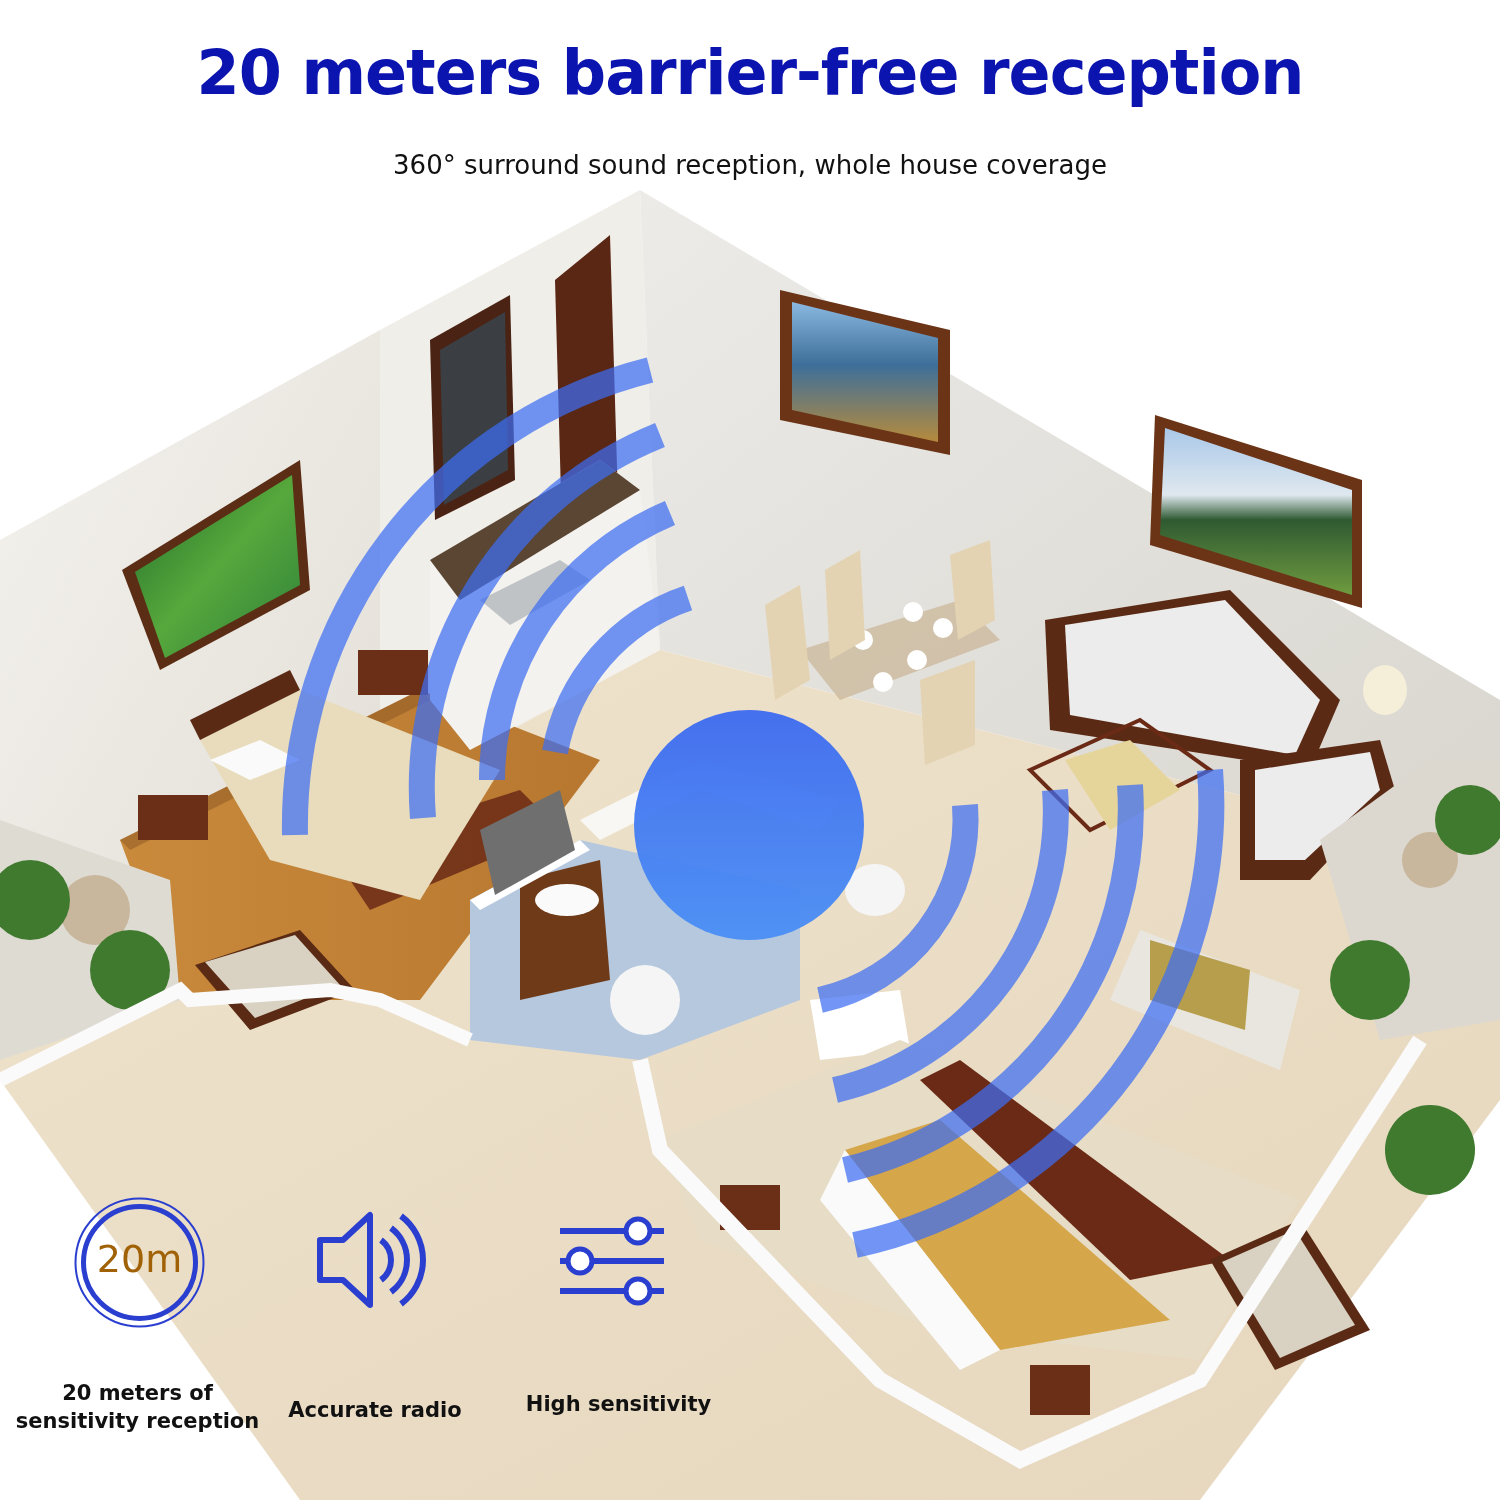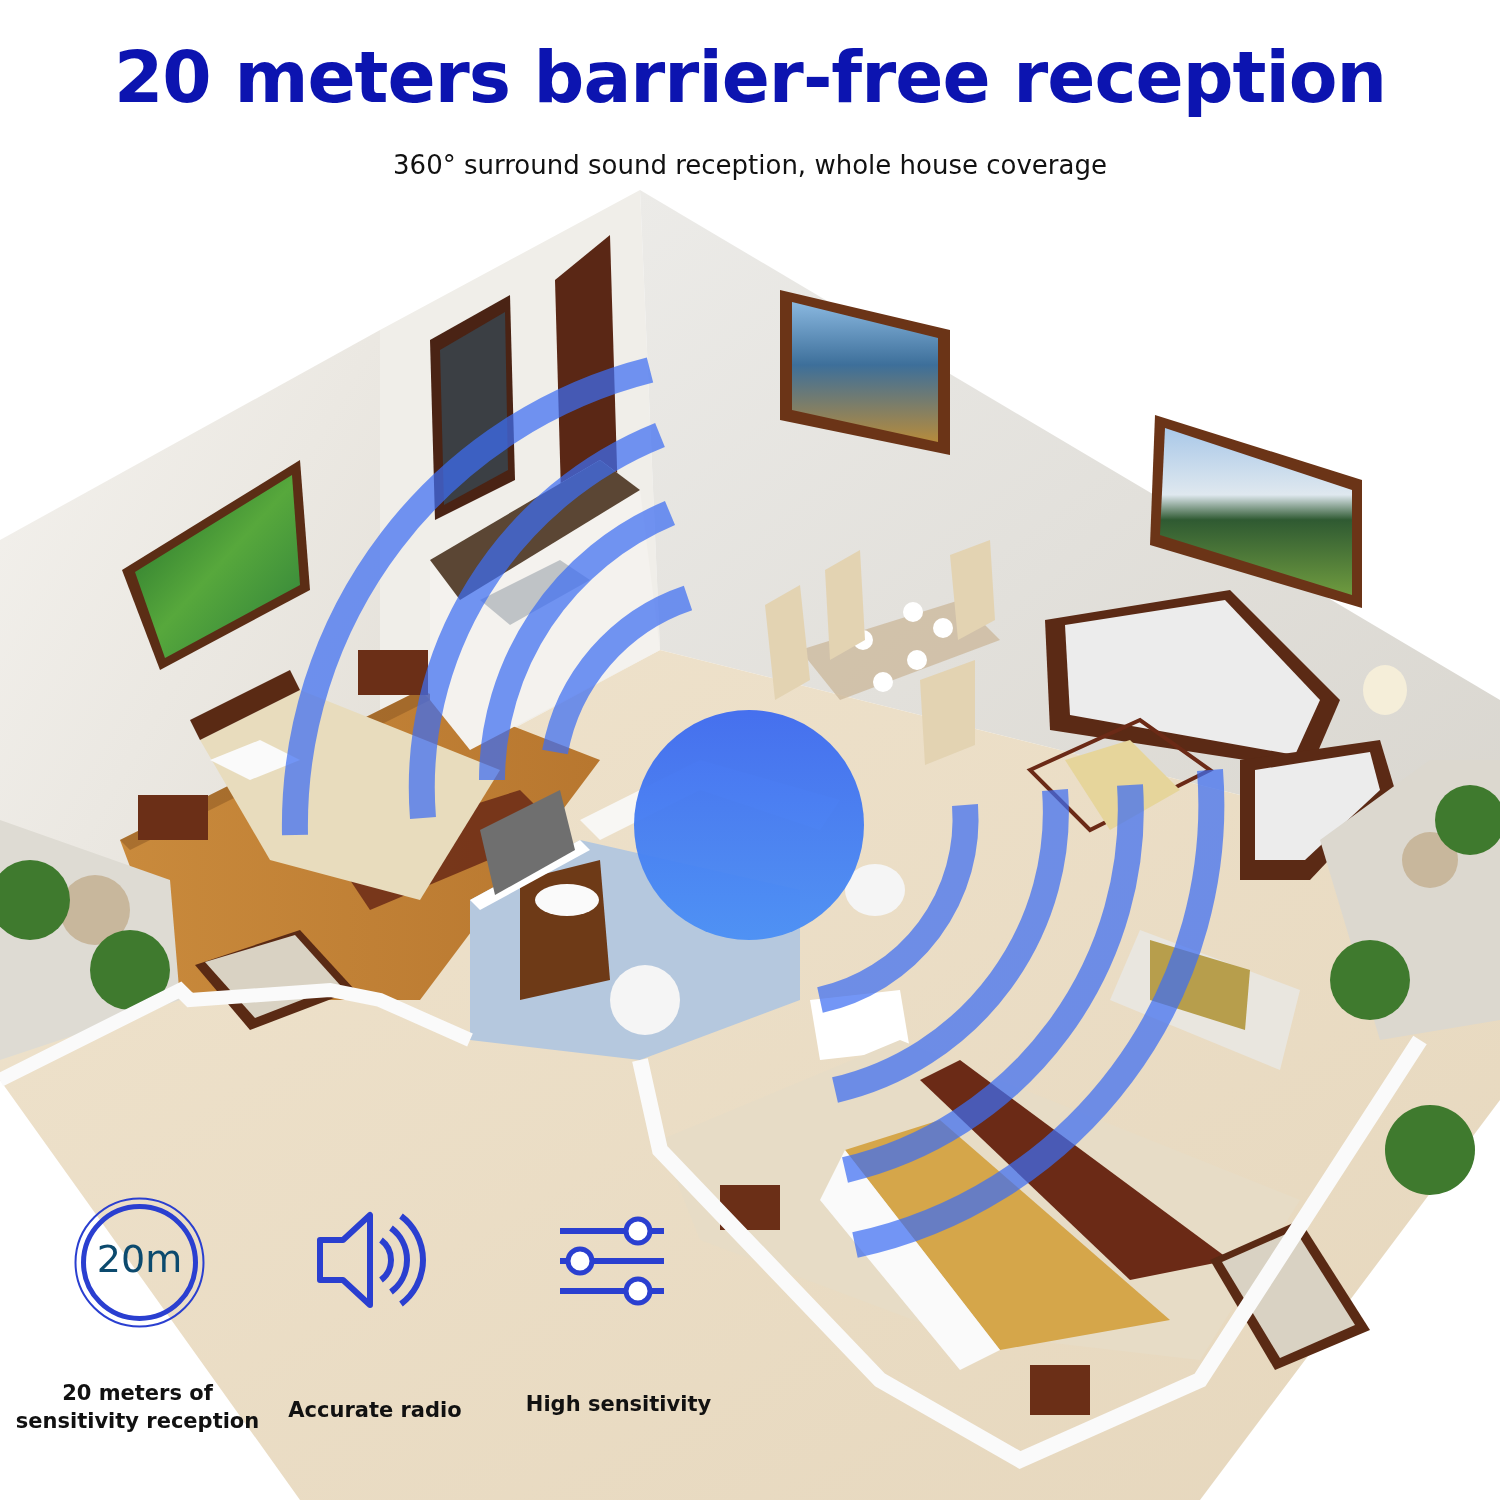--- a/index.html
+++ b/index.html
@@ -1,17 +1,17 @@
 <!DOCTYPE html>
 <html><head>
 <meta charset="utf-8">
 <style>
   html,body{margin:0;padding:0;background:#fff;}
   body{width:1500px;height:1500px;position:relative;overflow:hidden;font-family:"DejaVu Sans","Liberation Sans",sans-serif;}
-  .headline{position:absolute;left:0;top:42px;width:1500px;text-align:center;font-weight:bold;font-size:71px;letter-spacing:-1px;color:#0c14b0;line-height:1;}
+  .headline{position:absolute;left:0;top:42px;width:1500px;text-align:center;font-weight:bold;font-size:62px;letter-spacing:-1px;color:#0c14b0;line-height:1;}
   .subhead{position:absolute;left:0;top:150px;width:1500px;text-align:center;font-weight:normal;font-size:26px;color:#111;}
   .scene{position:absolute;left:0;top:0;width:1500px;height:1500px;}
   .label{position:absolute;font-size:21px;font-weight:bold;color:#111;text-align:center;line-height:1.35;}
   .fi{position:absolute;}
 </style>
 </head>
 <body>
 
 <div class="scene">
 <svg width="1500" height="1500" viewBox="0 0 1500 1500" xmlns="http://www.w3.org/2000/svg">
@@ -174,21 +174,21 @@
 </div>
 
 <div class="headline">20 meters barrier-free reception</div>
 <div class="subhead">360° surround sound reception, whole house coverage</div>
 
 <div class="fi" style="left:72px;top:1195px;width:135px;height:135px;">
   <svg width="135" height="135" viewBox="0 0 135 135">
     <circle cx="67.5" cy="67.5" r="64" fill="none" stroke="#2a3fd0" stroke-width="2"></circle>
     <circle cx="67.5" cy="67.5" r="56" fill="none" stroke="#2a3fd0" stroke-width="5"></circle>
   </svg>
-  <div style="position:absolute;left:0;top:42px;width:135px;text-align:center;font-size:38px;color:#0c4a6e;">20m</div>
+  <div style="position:absolute;left:0;top:42px;width:135px;text-align:center;font-size:38px;color:#a16207;">20m</div>
 </div>
 <div class="label" style="left:10px;top:1342px;width:255px;margin-top:37px;">
   <div>20 meters of</div>
   <div>sensitivity reception</div>
 </div>
 
 <div class="fi" style="left:315px;top:1210px;width:115px;height:100px;">
   <svg width="115" height="100" viewBox="0 0 115 100">
     <path d="M 5 30 L 28 30 L 55 5 L 55 95 L 28 70 L 5 70 Z" fill="none" stroke="#2a3fd0" stroke-width="6" stroke-linejoin="round"></path>
     <path d="M 66 30 A 25 25 0 0 1 66 70" fill="none" stroke="#2a3fd0" stroke-width="6"></path>

